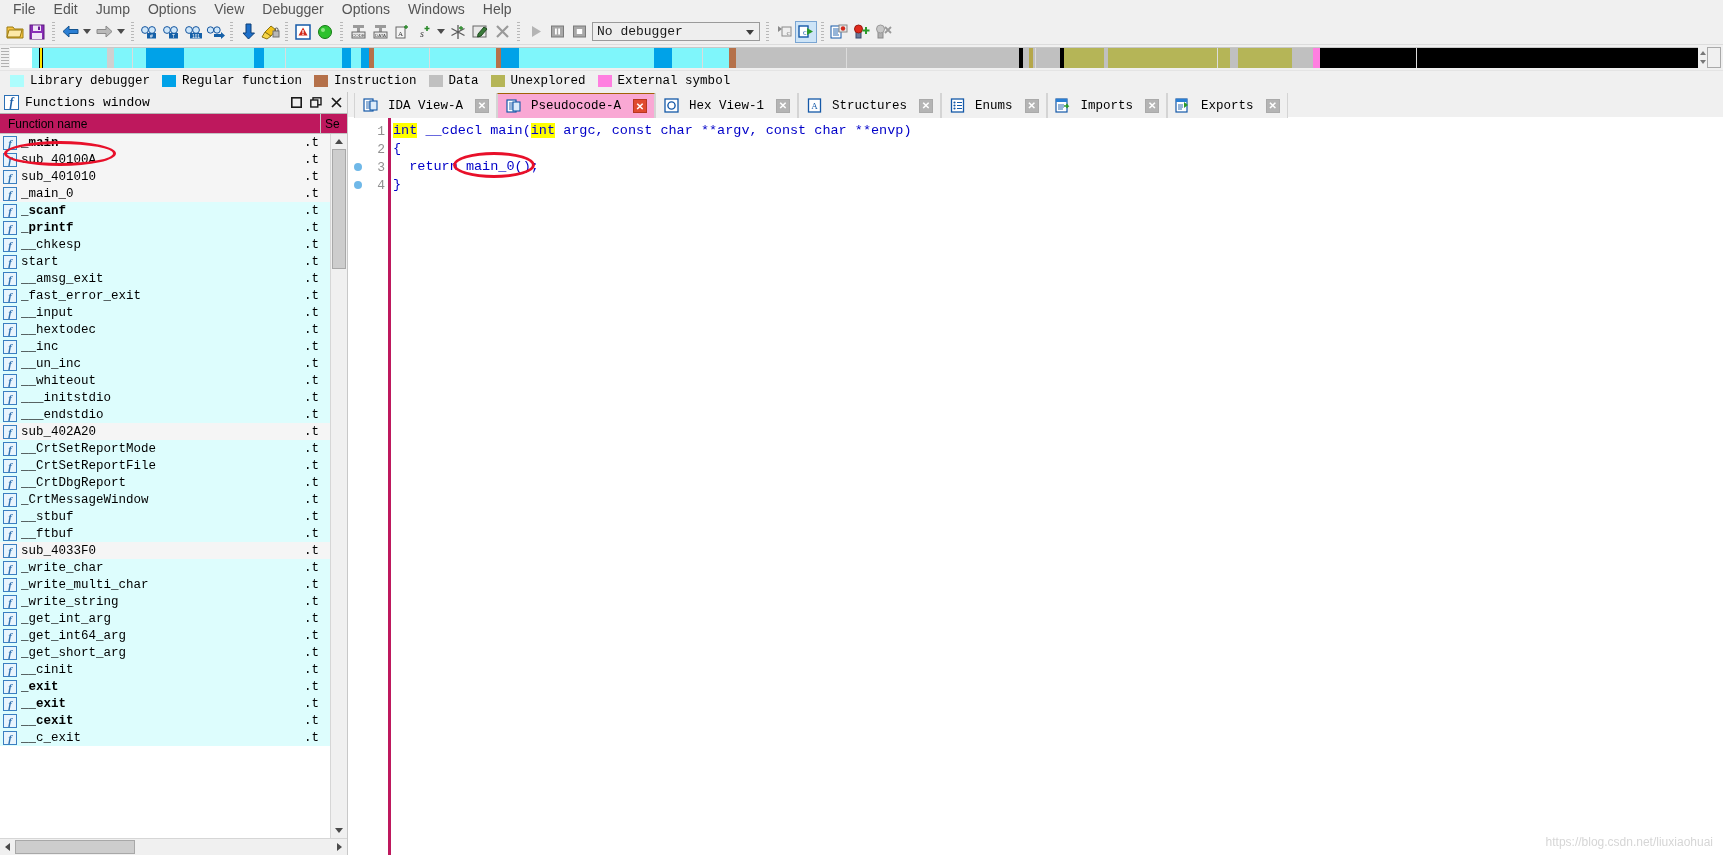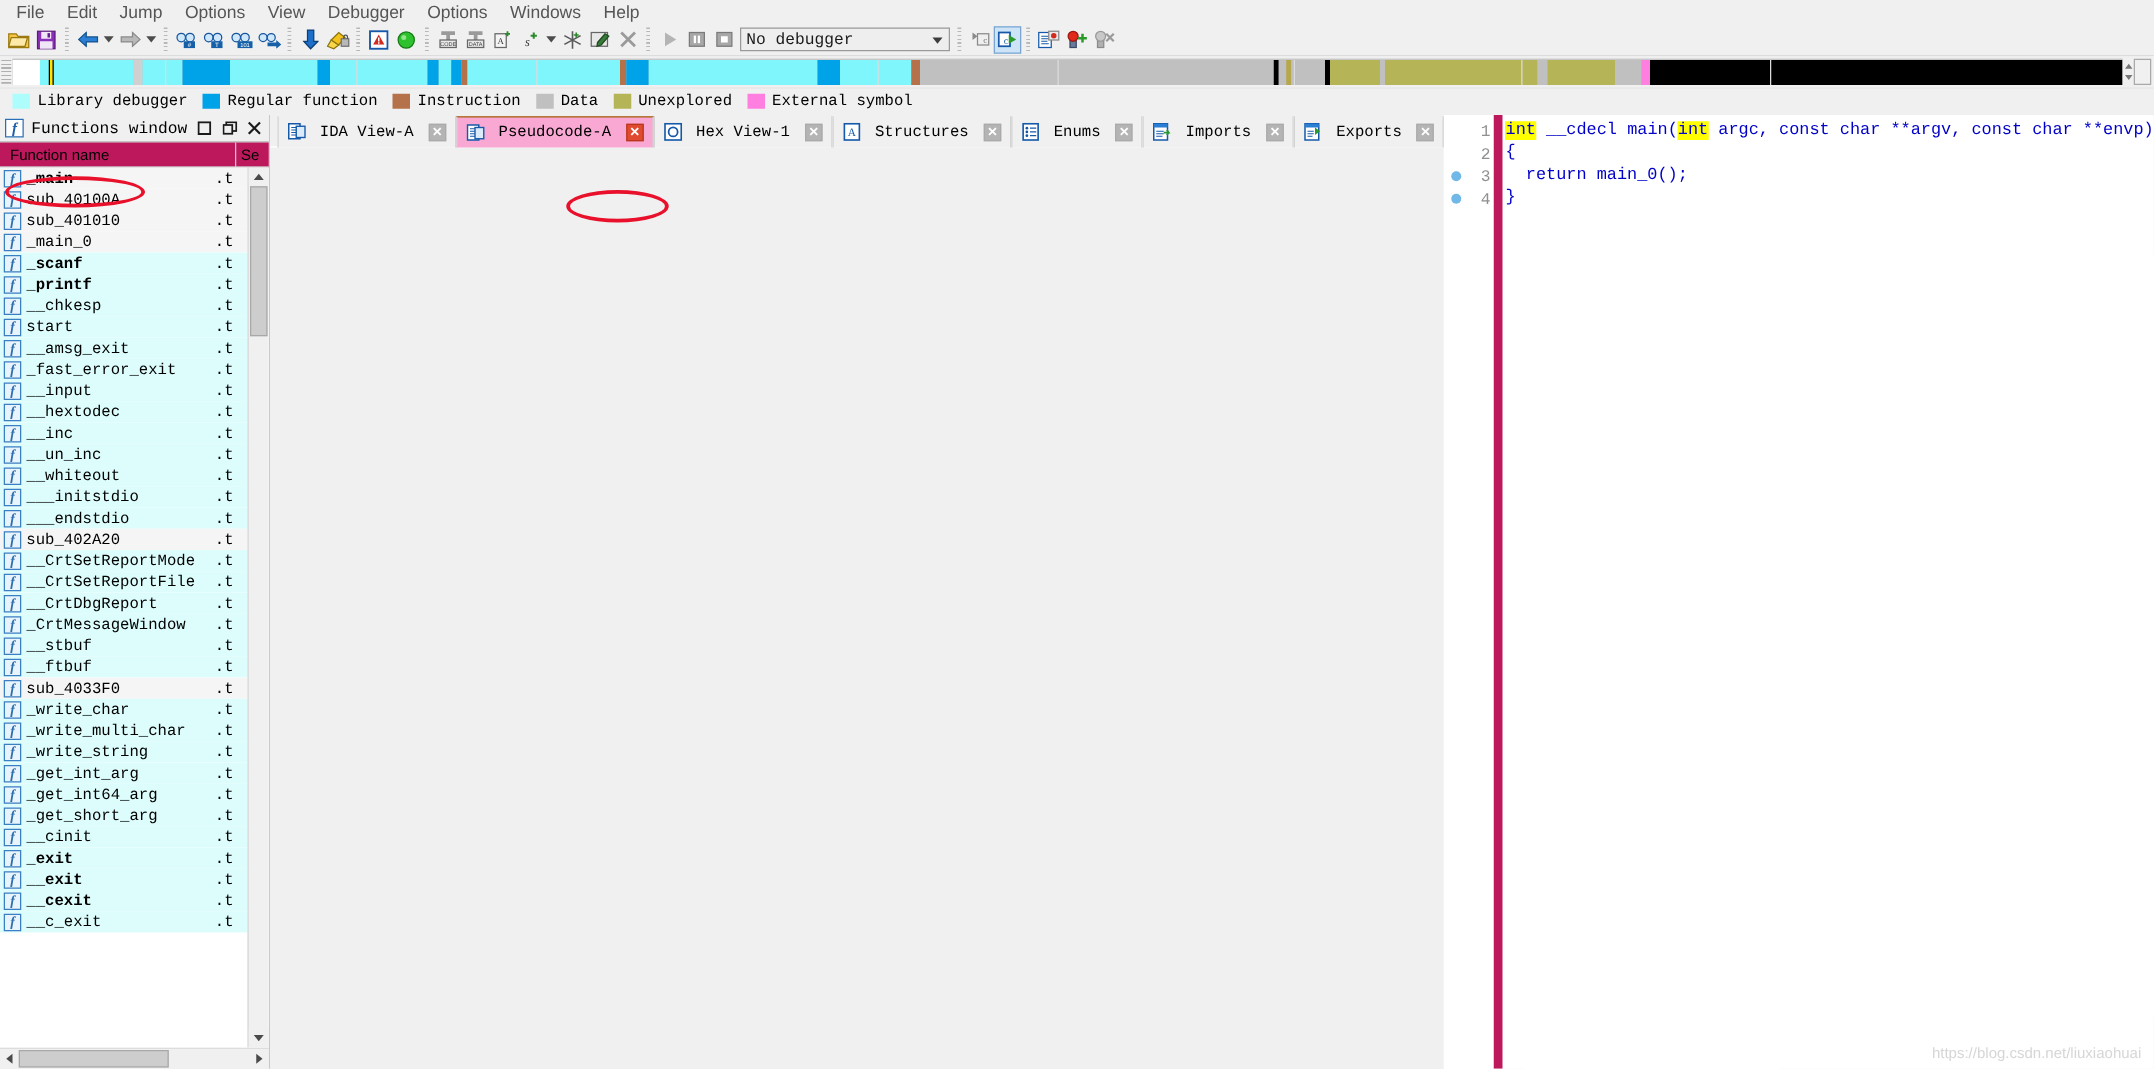--- a/index.html
+++ b/index.html
@@ -278,21 +278,21 @@
   #fn-hscroll .sb-harrow i.rt{border-left:5px solid #4a4a4a;}
   #fn-hscroll .htrack { flex:1; position:relative; }
   #fn-hscroll .hthumb {
     position:absolute; top:1px;bottom:1px; left:0; width:120px;
     background:#cdcdcd; border:1px solid #a8a8a8;
   }
 
   
   #right {
     flex: 1;
-    display:flex; 
+    display:flex; flex-direction:column;
     background:#f0f0f0;
     border-left: 1px solid #c8c8c8;
   }
   #tabbar {
     height: 26px;
     background: #f0f0f0;
     display:flex; align-items:flex-end;
     padding-left: 6px;
     position: relative;
   }
@@ -354,21 +354,21 @@
     position: relative;
   }
   #gutter .dot {
     position:absolute; left: 6px; top: 5px;
     width: 8px; height: 8px; border-radius:50%;
     background: #6fb8e8;
   }
   #code-lines {
     flex: 1;
     padding-top: 4px;
-    border-left: 7px solid #be185d;
+    border-left: 3px solid #be185d;
     font-family: "Liberation Mono", monospace;
     font-size: 13.5px;
     position: relative;
   }
   #code-lines .c-row { height: 18px; line-height: 18px; white-space: pre; padding-left: 2px;}
   .tk-kw  { color: #0000d0; background: #ffff00; }
   .tk-id   { color: #0000c8; }
   .tk-pl   { color: #0000c8; }
   .tk-fn   { color: #0000c8; }
 

